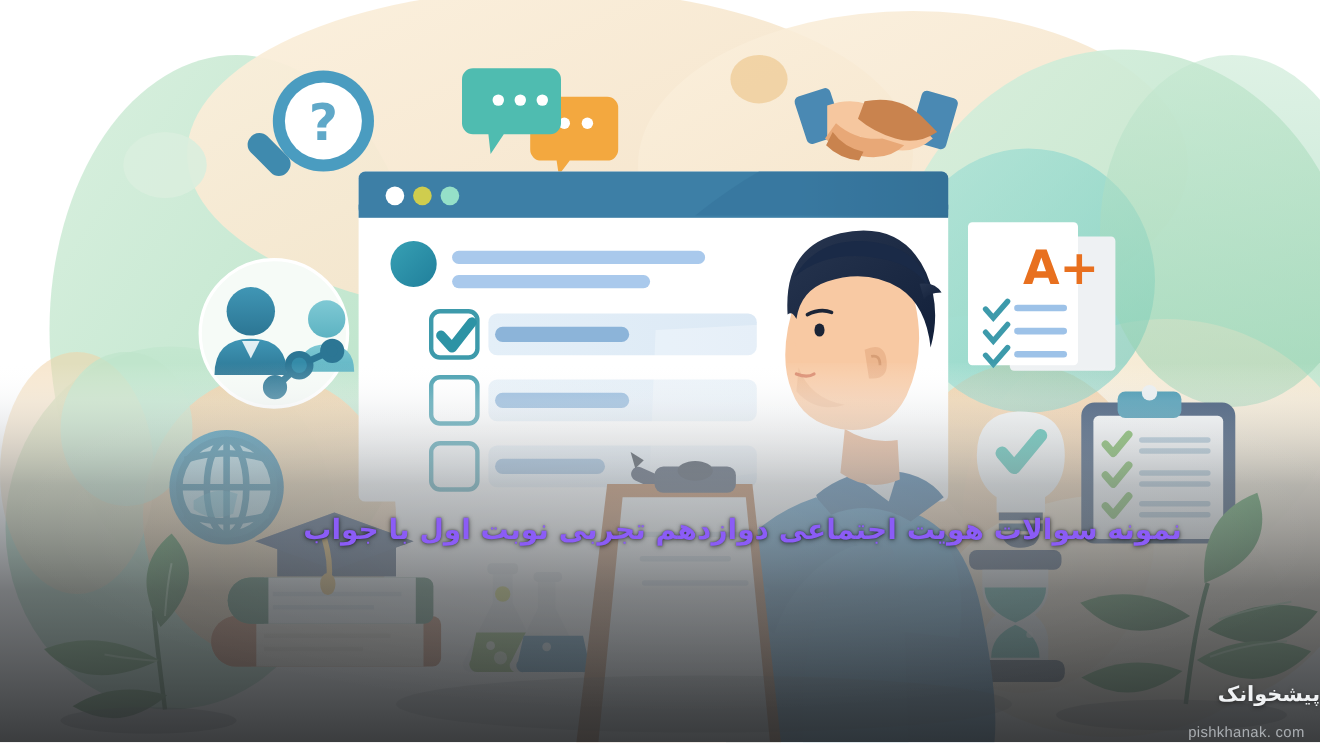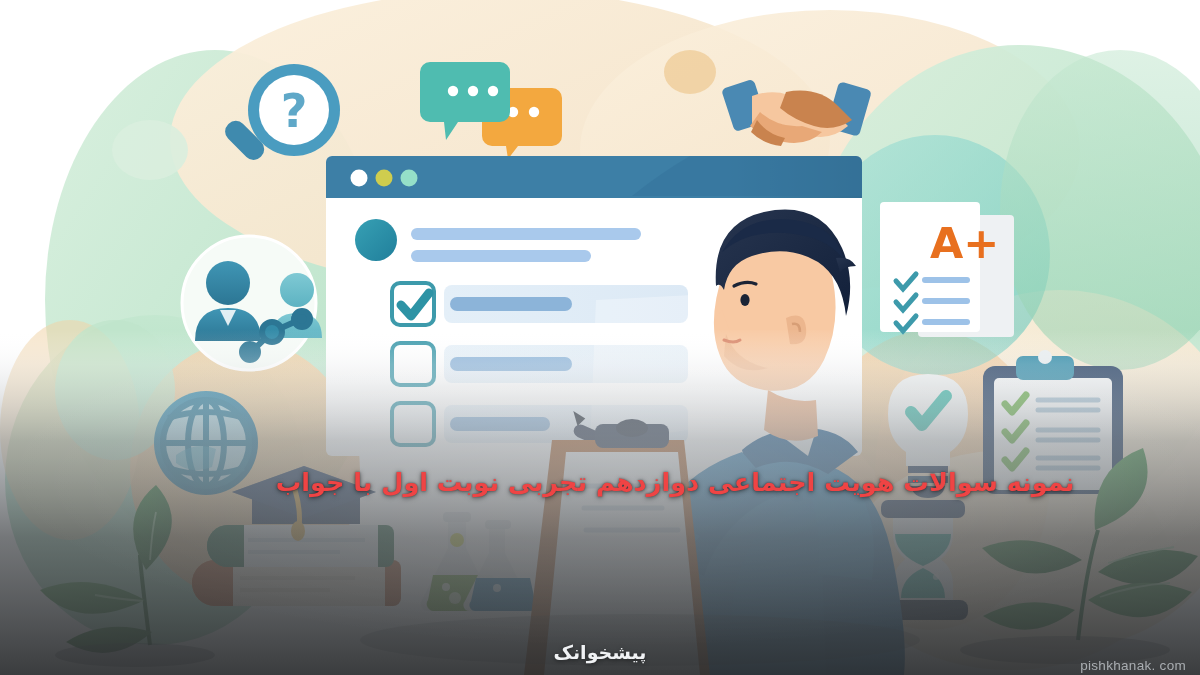--- a/index.html
+++ b/index.html
@@ -14,39 +14,38 @@
 
   .overlay-text { position:absolute; left:0; top:0; width:1200px; height:675px; pointer-events:none; }
 
   #headline {
     position:absolute;
     right:110px;
     top:462px;
     width:830px;
     text-align:center;
     direction:rtl;
-    color:#ef4444;
+    color:#8b5cf6;
     font-family:"DejaVu Sans", sans-serif;
     font-weight:bold;
     font-size:25.5px;
     line-height:1.62;
     letter-spacing:0px;
     text-shadow:0 1px 5px rgba(0,0,0,0.55), 0 0 2px rgba(0,0,0,0.4);
   }
   #brand {
     position:absolute;
     left:0; right:0;
     top:620px;
-    text-align:center;
+    text-align:right;
     direction:rtl;
     color:#f0f2f4;
     font-size:19px;
     font-weight:bold;
     text-shadow:0 1px 4px rgba(0,0,0,0.5);
-    margin-top:21px;
   }
   #watermark {
     position:absolute;
     right:14px;
     bottom:2px;
     color:#a9adb1;
     font-size:13.5px;
     letter-spacing:0.3px;
     font-family:"Liberation Sans", sans-serif;
   }

